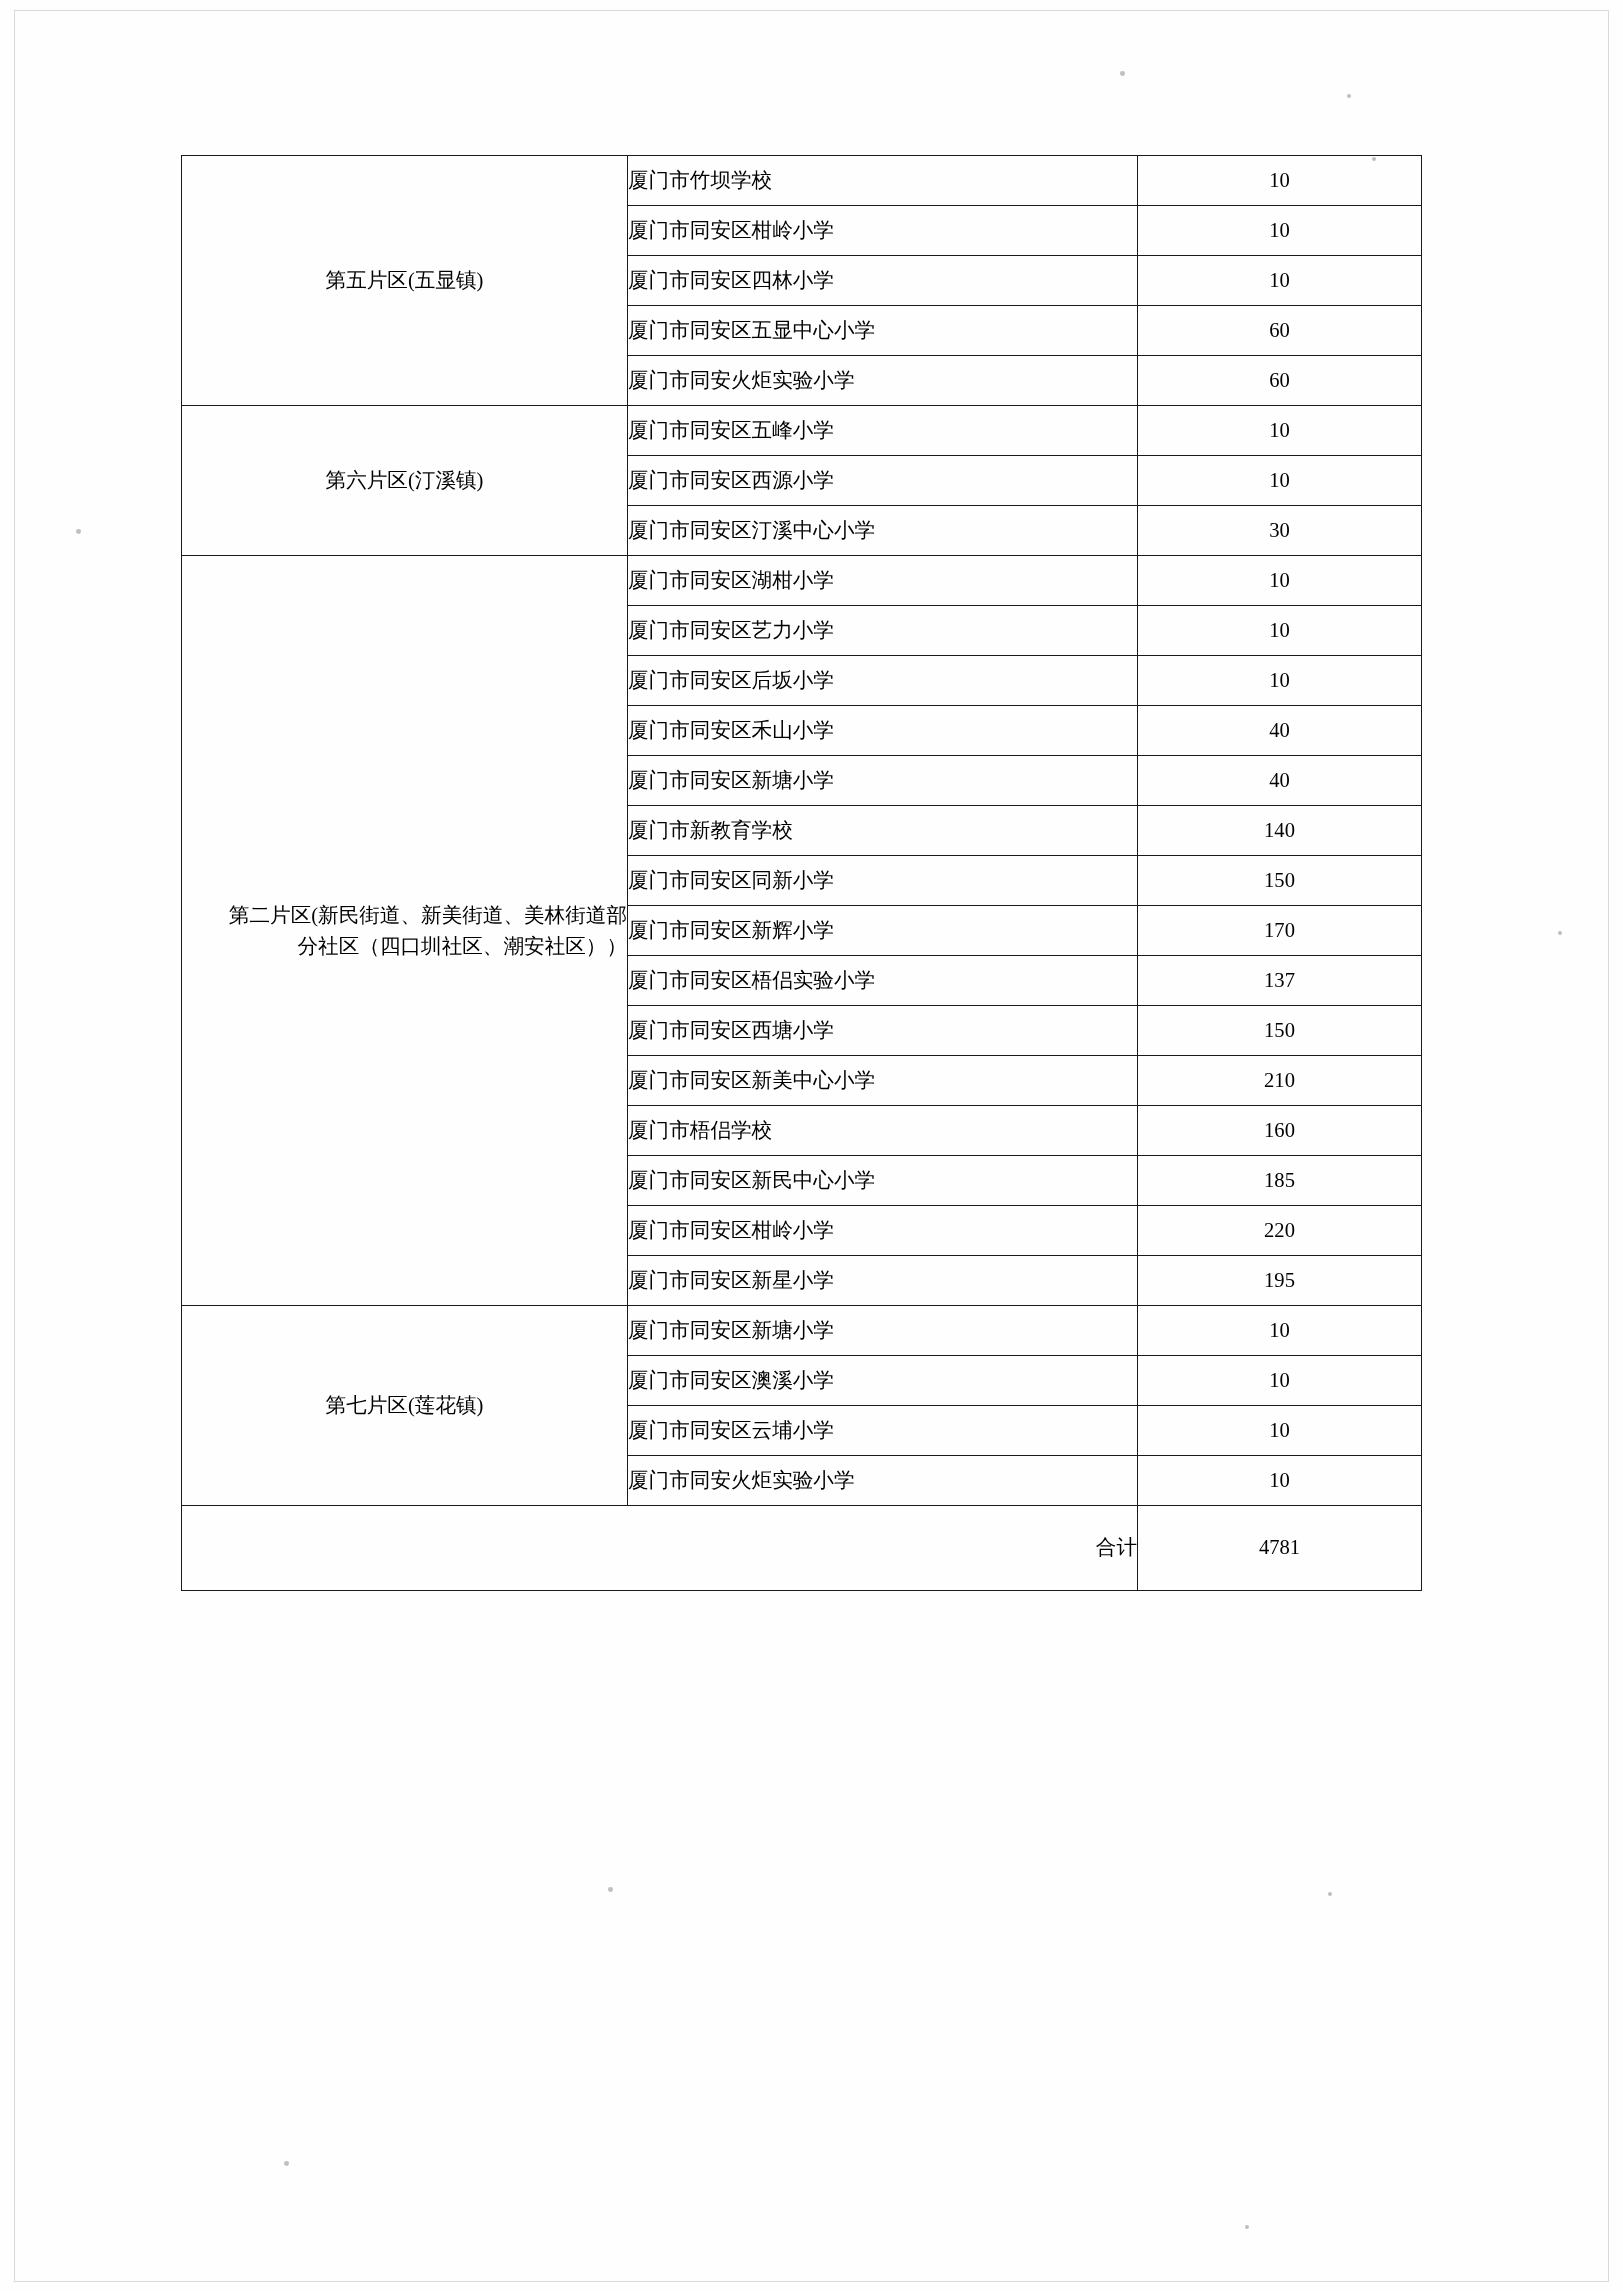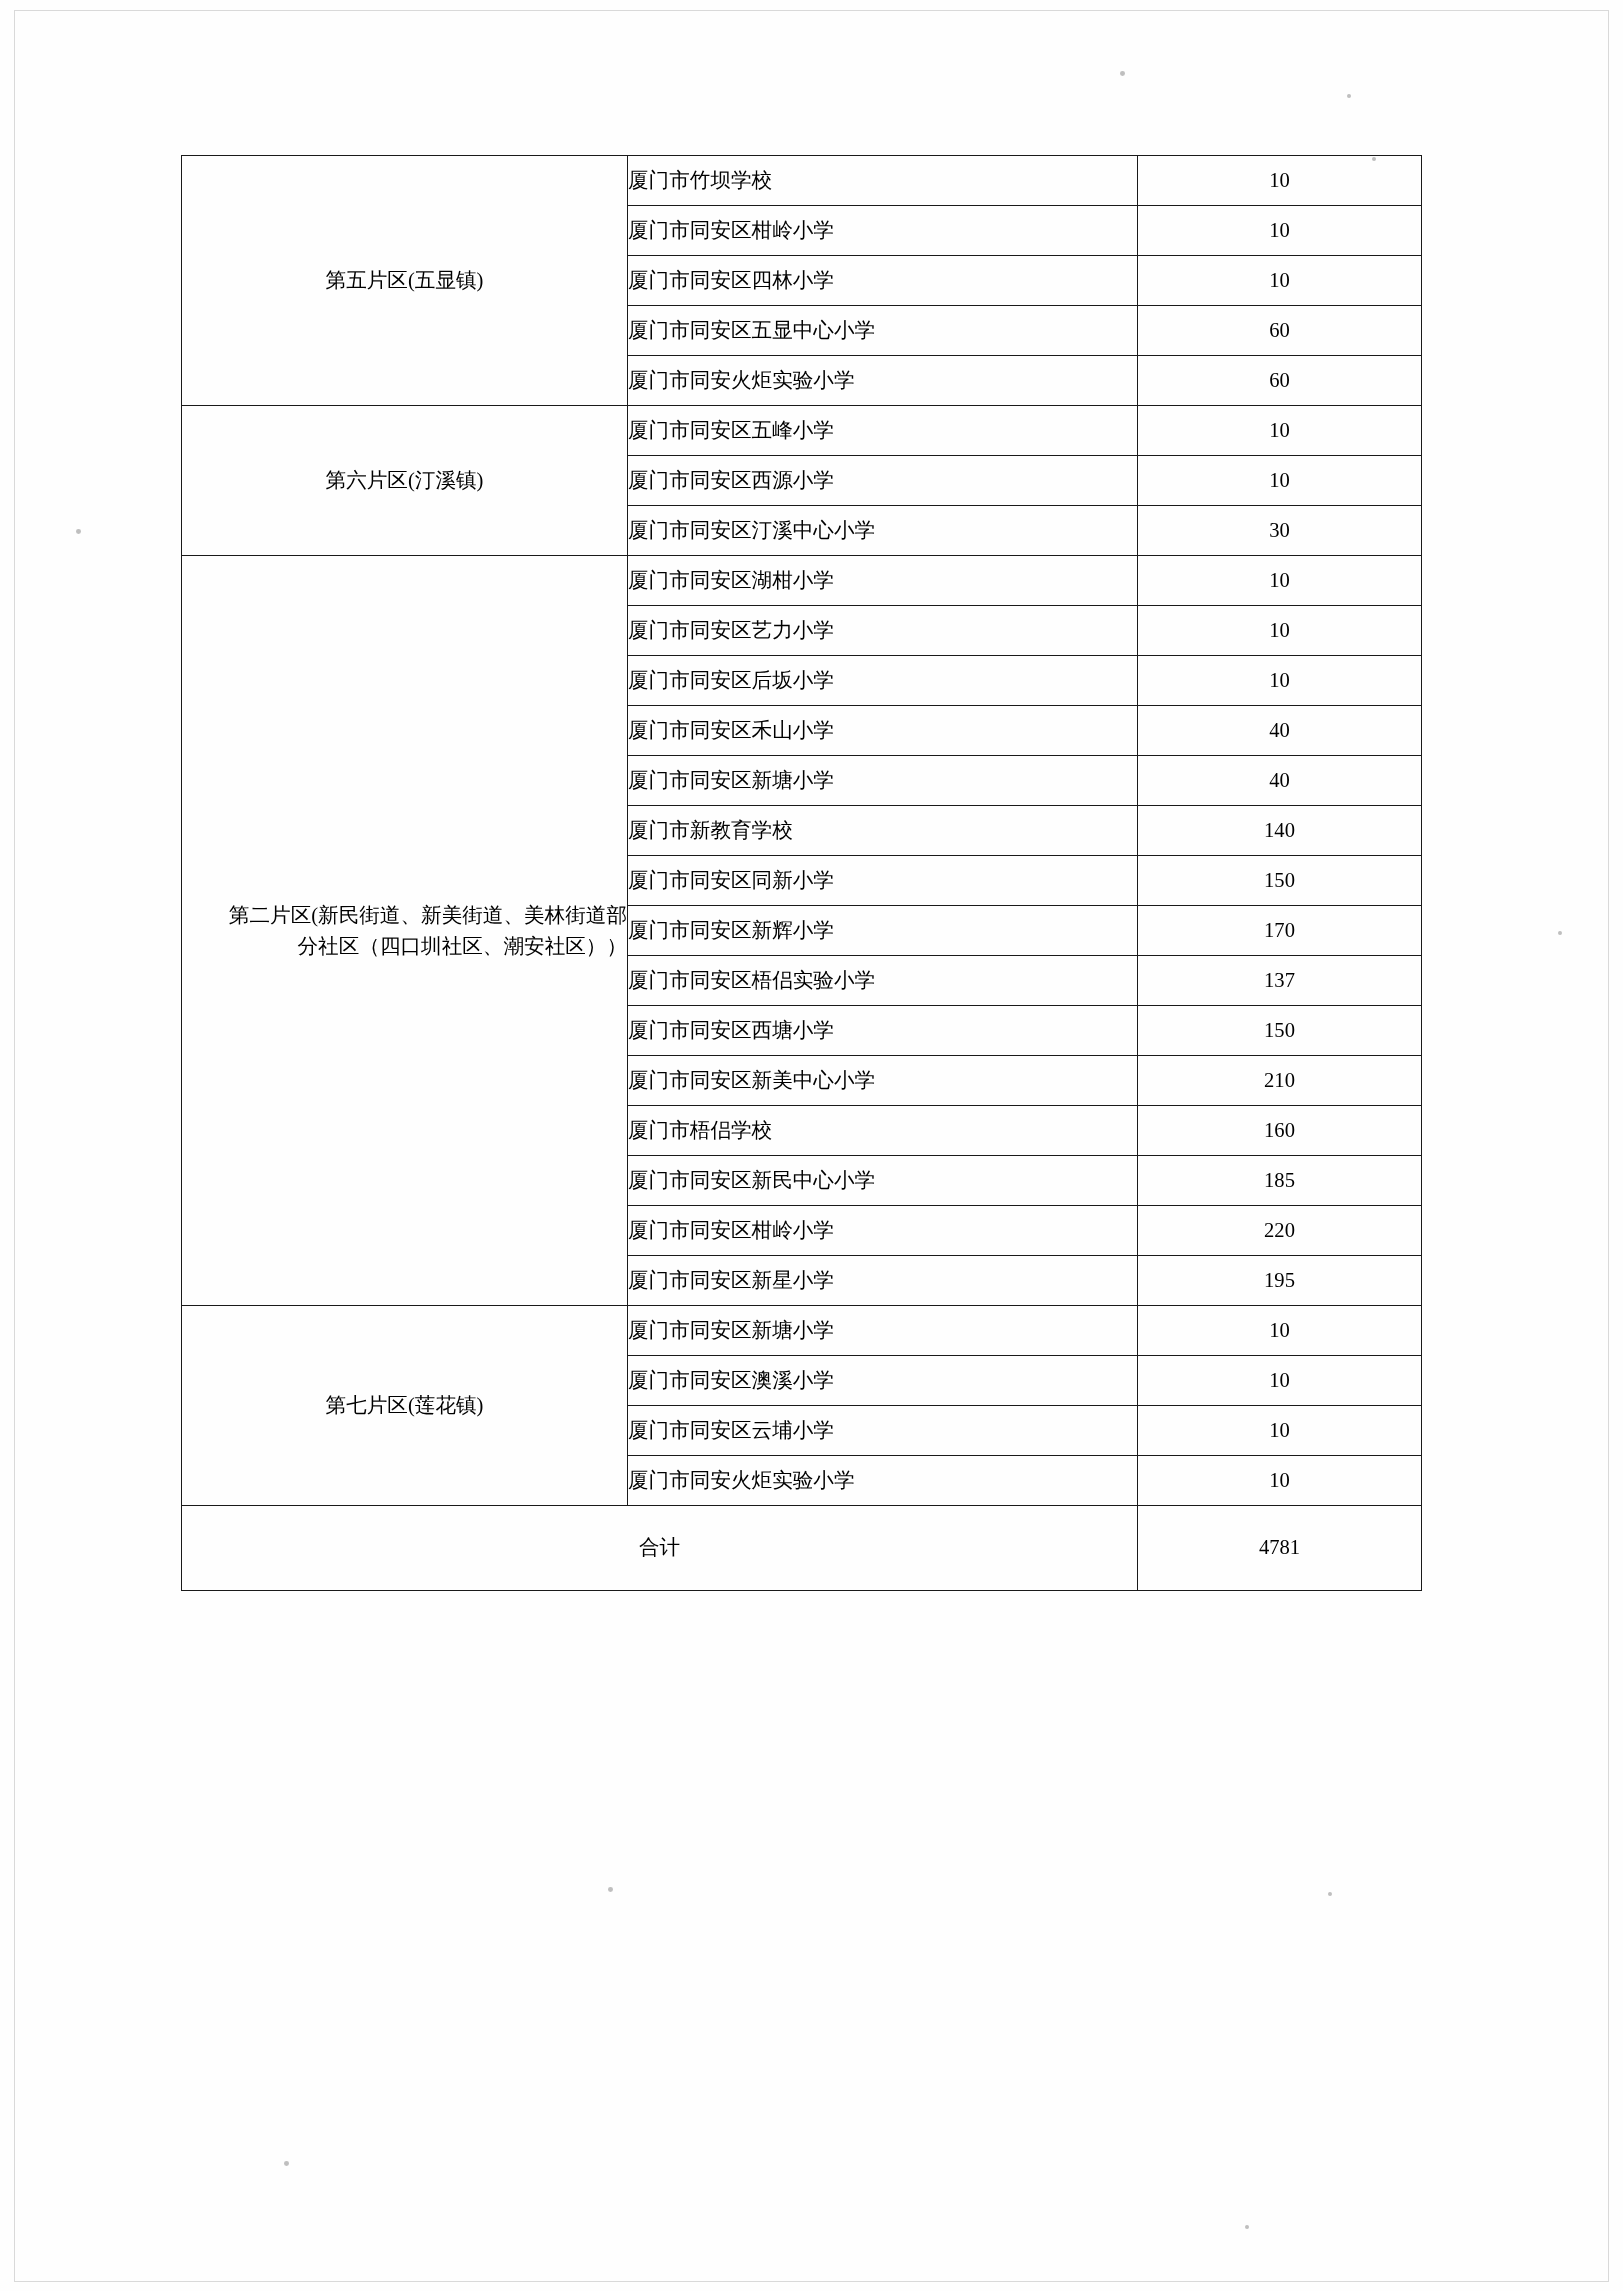--- a/index.html
+++ b/index.html
@@ -70,21 +70,21 @@
     padding: 9.8px 7.8px 9.8px 13.7px;
     font-size: 21.6px;
     height: 49px;
   }
   td.num {
     text-align: center;
     font-size: 19.6px;
     height: 49px;
   }
   td.total-label {
-    text-align: center;
+    text-align: right;
     font-size: 22.5px;
     height: 84px;
   }
   td.total-num {
     text-align: center;
     font-size: 20.6px;
     height: 84px;
   }
   
   .speck {

